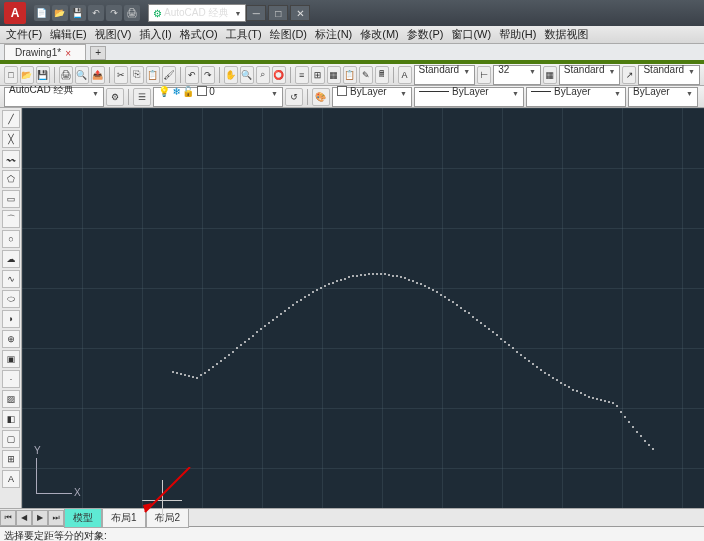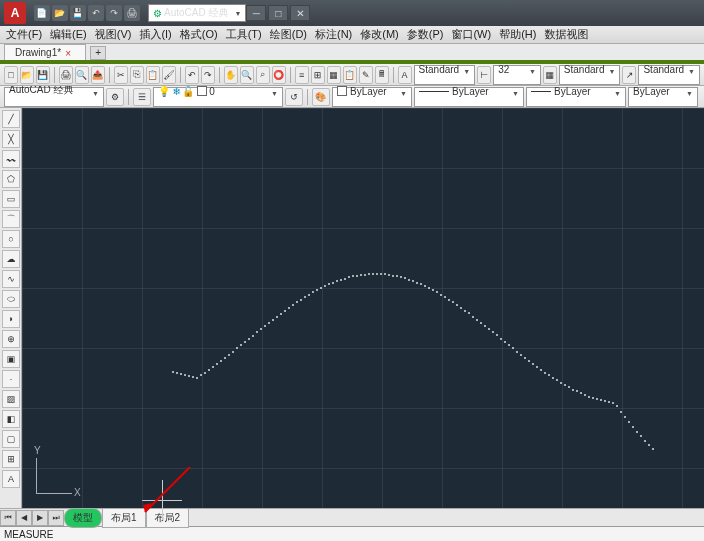--- a/index.html
+++ b/index.html
@@ -34,21 +34,21 @@
 .ucs-x { position: absolute; height: 1px; width: 36px; background: #aab; left: 0; bottom: 0; }
 .ucs-lbl { position: absolute; color: #aab; font-size: 10px; }
 .cursor-cross { position: absolute; left: 140px; bottom: 8px; }
 .cross-h { position: absolute; width: 40px; height: 1px; background: #ccc; top: 0; left: -20px; }
 .cross-v { position: absolute; height: 40px; width: 1px; background: #ccc; left: 0; top: -20px; }
 .curve-dot { position: absolute; width: 2px; height: 2px; background: #ddd; border-radius: 50%; }
 .tabs-bottom { height: 18px; background: #e8e8e8; display: flex; align-items: center; border-top: 1px solid #aaa; }
 .nav-btns { display: flex; }
 .nav-btn { width: 16px; height: 16px; border: 1px solid #aaa; background: #ddd; cursor: pointer; font-size: 8px; display: flex; align-items: center; justify-content: center; }
 .layout-tab { padding: 2px 8px; border: 1px solid #aaa; background: #f4f4f4; font-size: 10px; cursor: pointer; }
-.layout-tab.active { background: #22c55e; border-radius: 9px; }
+.layout-tab.active { background: #5eead4; }
 .cmd-area { background: #f4f4f4; border-top: 1px solid #999; padding: 2px 4px; font-size: 10px; }
 .cmd-line1 { color: #222; }
 .arrow-annotation { position: absolute; left: 140px; top: 467px; width: 60px; height: 50px; pointer-events: none; }
 </style>
 </head>
 <body>
 
 <div class="titlebar">
   <div class="app-logo">A</div>
   <div class="qat">
@@ -376,21 +376,20 @@
     <div class="nav-btn">◀</div>
     <div class="nav-btn">▶</div>
     <div class="nav-btn">⏭</div>
   </div>
   <div class="layout-tab active">模型</div>
   <div class="layout-tab">布局1</div>
   <div class="layout-tab">布局2</div>
 </div>
 
 <div class="cmd-area">
-  <div class="cmd-line1">MEASURE</div>
   <div class="cmd-line1">选择要定距等分的对象:</div>
 
 </div>
 
 <svg class="arrow-annotation">
   <line x1="50" y1="0" x2="5" y2="45" stroke="#d00" stroke-width="2"></line>
   <polygon points="5,45 12,36 3,38" fill="#d00"></polygon>
 </svg>
 
 </body></html>

